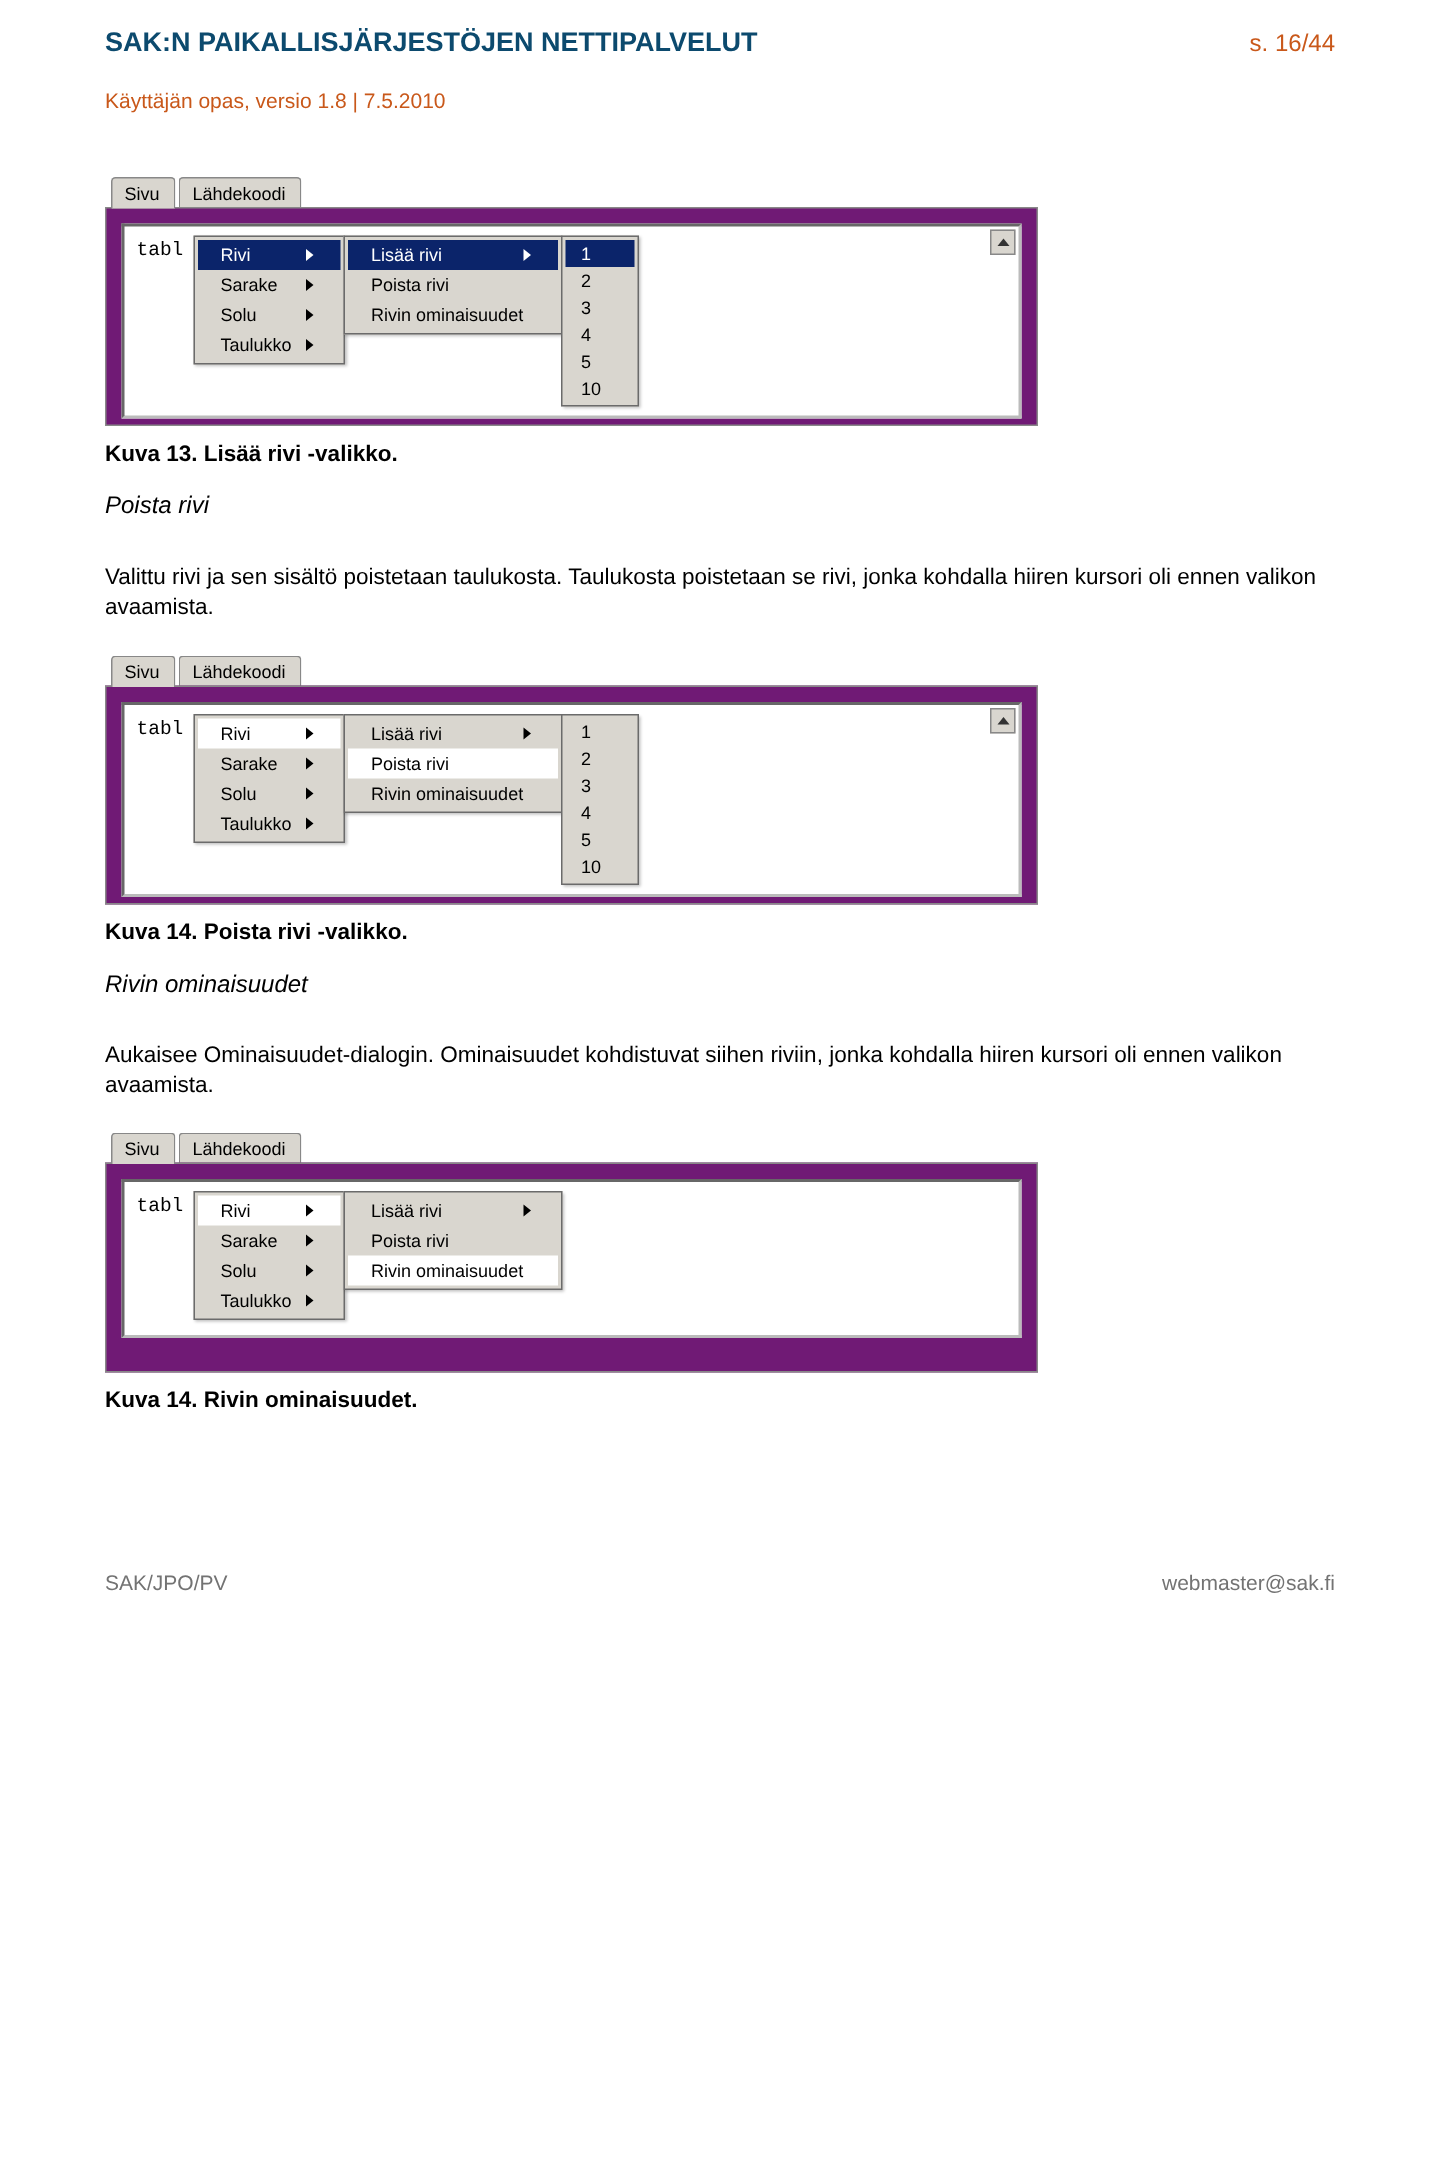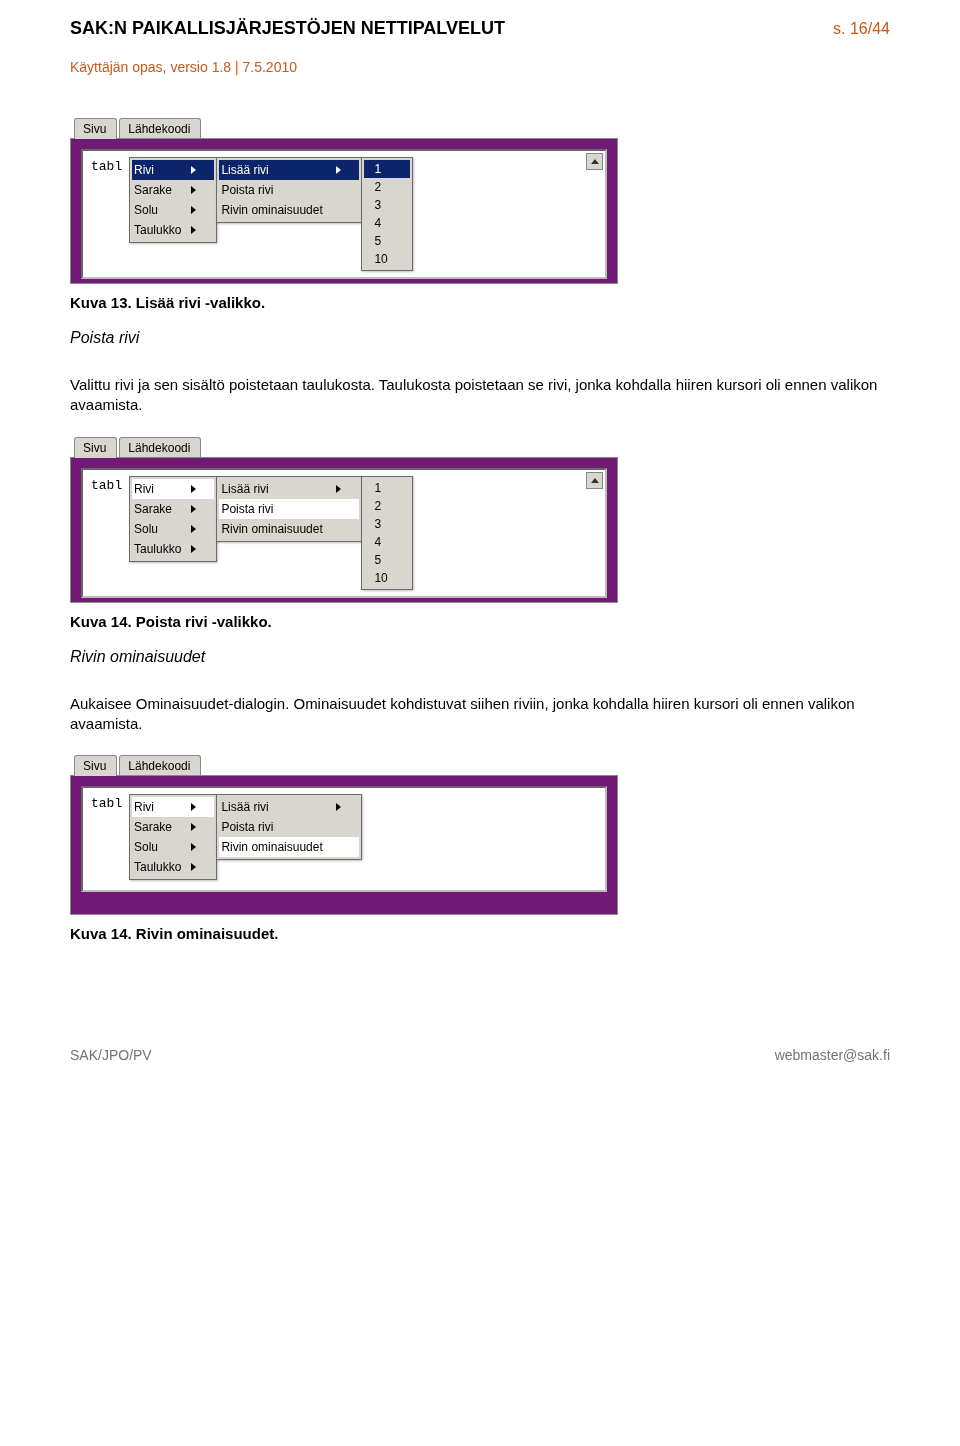--- a/index.html
+++ b/index.html
@@ -6,32 +6,32 @@
   body {
     font-family: Arial, Helvetica, sans-serif;
     background: #ffffff;
     width: 960px;
     margin: 0 auto;
     padding: 18px 70px 24px 70px;
     font-size: 14px;
     color: #000;
   }
   .header-row { display: flex; justify-content: space-between; align-items: baseline; }
-  .hdr-title { color: #000000; font-weight: bold; font-size: 18px; }
+  .hdr-title { color: #0c4a6e; font-weight: bold; font-size: 18px; }
   .hdr-page { color: #c9581a; font-size: 16px; }
   .hdr-sub { color: #c9581a; font-size: 14px; margin-top: 20px; margin-bottom: 40px; }
   .figcap { font-size: 15px; margin: 10px 0 18px 0; }
   .figcap strong { font-weight: bold; }
   .subhead { font-style: italic; font-size: 16px; margin-bottom: 14px; }
   .body-para { font-size: 15px; line-height: 1.35; margin-bottom: 18px; margin-top: 28px; }
 
   
   .ui-figure {
     border: 0;
-    width: 548px;
+    width: 622px;
     margin-bottom: 6px;
   }
   .ui-tabs {
     display: flex;
     gap: 0;
     align-items: flex-end;
     font-size: 12px;
     background: #fff;
     padding: 2px 2px 0 4px;
   }
@@ -79,21 +79,21 @@
     background: #d9d6cf;
     border: 1px solid #6b6b6b;
     box-shadow: 1px 1px 2px rgba(0,0,0,.25);
     padding: 2px;
     margin-right: -1px;
   }
   .menu-item {
     display: flex;
     justify-content: space-between;
     align-items: center;
-    padding: 3px 18px 3px 2px;
+    padding: 3px 18px 3px 15px;
     white-space: nowrap;
     min-width: 76px;
     position: relative;
   }
   .menu-item.wide { min-width: 140px; }
   .menu-item.hi-white { background: #fff; }
   .menu-item.hi-blue { background: #0b246a; color: #fff; }
   .menu-item .arrow {
     margin-left: 10px;
     width: 0; height: 0;

